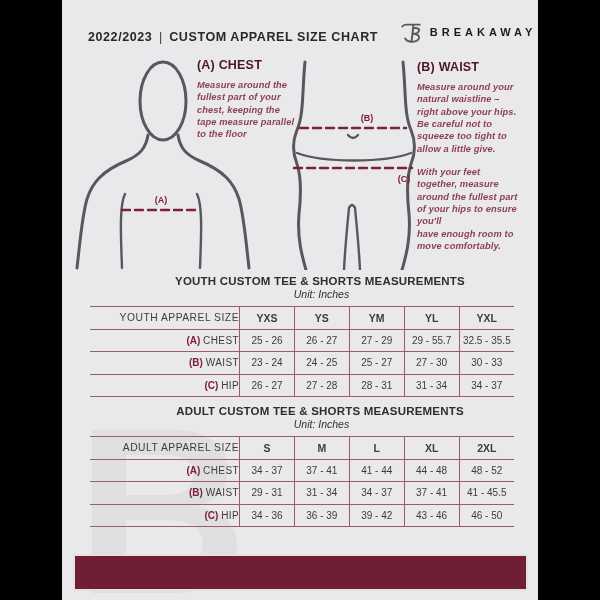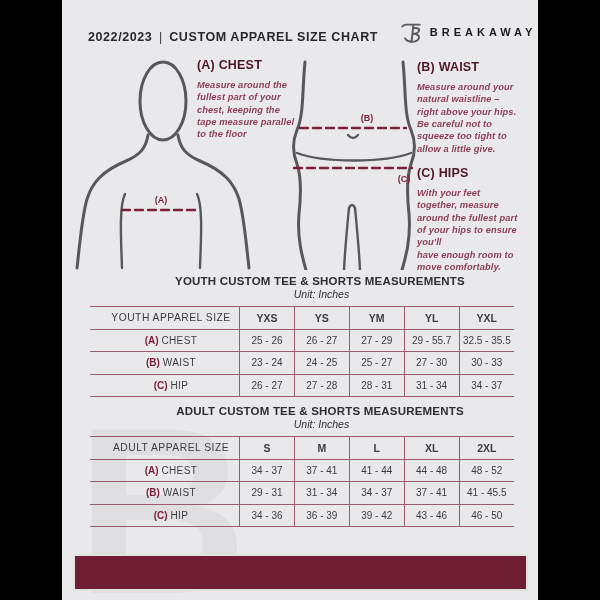--- a/index.html
+++ b/index.html
@@ -48,21 +48,21 @@
   .sec-adult { top:405px; }
   .tbl-title { text-align:center; font-weight:bold; font-size:11.5px; color:#2e2e30; letter-spacing:.2px;padding-left:40px; }
   .tbl-unit  { text-align:center; font-style:italic; font-size:10.5px; color:#2f2f31; margin-top:1px;margin-left:43px; }
   table.size-table { border-collapse:collapse; table-layout:fixed; width:424px; margin:6px 0 0 28px; }
   .size-table th, .size-table td {
     height:21.5px; padding:0; font-size:10px; color:#3c3c3e; text-align:center;
     border-top:1.5px solid #9d5a6d;
   }
   .size-table tbody tr:last-child td { border-bottom:1.5px solid #9d5a6d; }
   .size-table th:not(:first-child), .size-table td:not(:first-child) { border-left:1.5px solid #9d5a6d; }
-  .size-table .lbl { width:136px; text-align:center; padding-left:13px;margin-top:44px; }
+  .size-table .lbl { width:136px; text-align:right; padding-left:13px;margin-top:44px; }
   .size-table th.lbl { font-weight:normal; font-size:10.3px; letter-spacing:.5px; }
   .size-table th.sz { font-weight:bold; font-size:10.5px; }
   .size-table .pfx { color:#7e2038; font-weight:bold; }
   .size-table .rlab { letter-spacing:.4px; }
   
   .watermark {
     position:absolute; left:14px; top:392px; z-index:0;
     font-size:238px; font-weight:bold; color:#dbdbde; line-height:1; opacity:.65;
   }
   .footer-bar {
@@ -124,21 +124,20 @@
   <div class="instr instr-b">
     <div class="instr-h">(B) WAIST</div>
     <div class="instr-t">Measure around your
 natural waistline –
 right above your hips.
 Be careful not to
 squeeze too tight to
 allow a little give.</div>
   </div>
   <div class="instr instr-c">
-    <div class="instr-h">(C) HIPS</div>
     <div class="instr-t">With your feet
 together, measure
 around the fullest part
 of your hips to ensure
 you'll
 have enough room to
 move comfortably.</div>
   </div>
 
   <div class="watermark">B</div>

